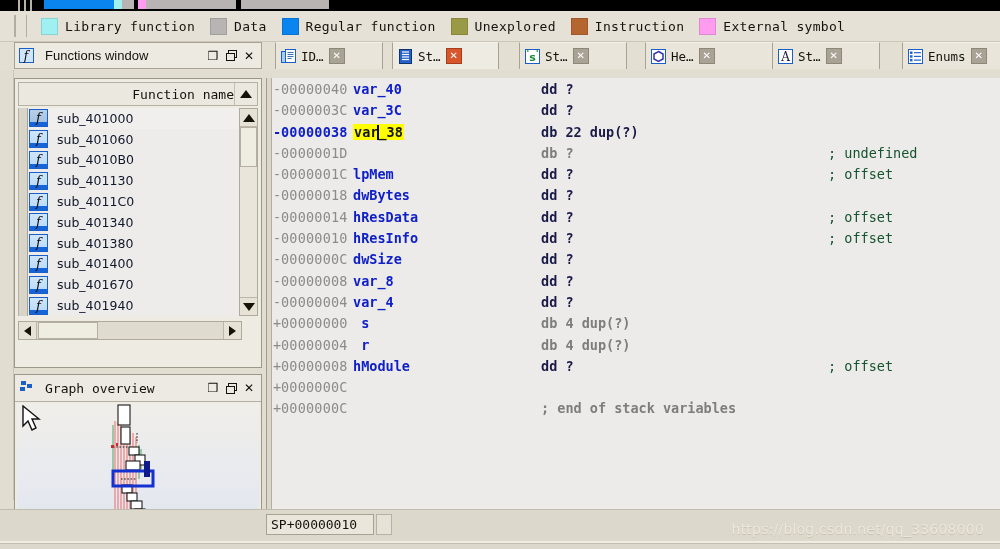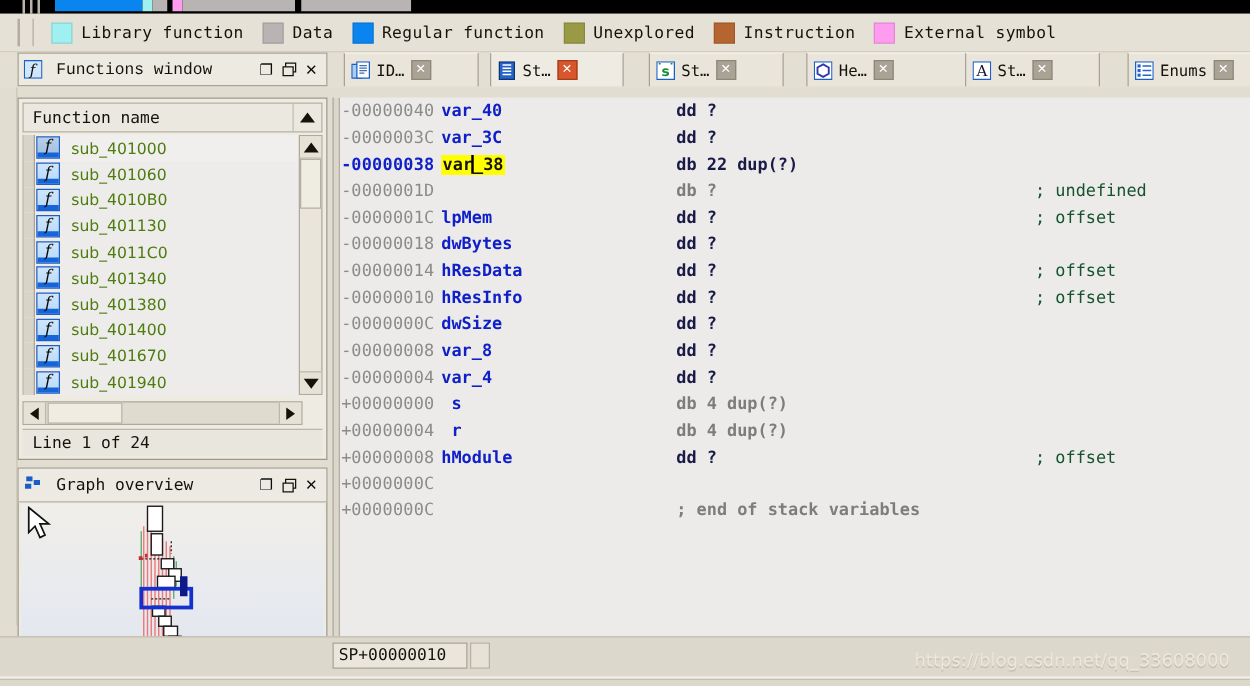--- a/index.html
+++ b/index.html
@@ -78,42 +78,42 @@
 
   
   .fwtab {
     position: absolute; left: 14px; top: 0; width: 248px; height: 27px;
     background: #edeae2;
     border: 1px solid #a8a294;
     box-sizing: border-box;
     display: flex; align-items: center; padding: 0 4px;
   }
   .fwtab .ttl {
-    font-family: Liberation Mono, monospace;
+    font-family: Liberation Sans, sans-serif;
     font-size: 13px; color: #15120c; margin-left: 6px; flex: 1; white-space: nowrap;
   }
   .wbtn {
     width: 16px; height: 16px; margin-left: 2px;
     display: flex; align-items: center; justify-content: center;
     font-family: "DejaVu Sans", sans-serif; font-size: 12px; color: #0e0c08;
   }
 
   
   .funcwin {
     position: absolute; left: 14px; top: 78px; width: 248px; height: 290px;
     background: #eeebe3;
     border: 1px solid #9d978a;
     box-sizing: border-box;
   }
   .funchdr {
     position: absolute; left: 3px; top: 3px; right: 3px; height: 24px;
     background: #ebe8e0;
     border: 1px solid #b7b1a4;
     box-sizing: border-box;
-    display: flex; align-items: center;
+    display: flex; align-items: center; text-align: right;
   }
   .funchdr .hname {
     flex: 1; padding-left: 7px;
     font-family: "DejaVu Sans Mono", monospace;
     font-size: 13px; color: #15120c;
   }
   .hdr-up {
     width: 22px; height: 22px; display:flex; align-items:center; justify-content:center;
     border-left: 1px solid #c4beb1;
   }
@@ -154,21 +154,21 @@
     background: #1565d8;
   }
   .ficon i {
     font-family: "DejaVu Serif", serif; font-style: italic;
     font-size: 13px; color: #0a0a0a; line-height: 1; position: relative; z-index: 2;
     margin-bottom: 1px;
   }
   .ficon.sel { background: linear-gradient(#b8cfe8, #9fbfe0); }
   .fname {
     font-family: "DejaVu Sans", sans-serif;
-    font-size: 12.5px; color: #4d7c0f; padding-left: 9px; white-space: nowrap;
+    font-size: 12.5px; color: #0f172a; padding-left: 9px; white-space: nowrap;
   }
   .fvscroll {
     position: absolute; right: 3px; top: 29px; width: 19px; height: 208px;
     background: #e9e5da; border: 1px solid #b0aa9d; box-sizing: border-box;
   }
   .fvs-btn {
     width: 100%; height: 18px; background: #e6e2d6;
     display: flex; align-items: center; justify-content: center;
     border-bottom: 1px solid #bdb7aa; box-sizing: border-box;
   }
@@ -548,21 +548,20 @@
     </div>
     <div class="fhscroll">
       <div class="fhs-btn l">
           <span class="tri tri-lf"></span>
         </div>
       <div class="fhs-thumb"></div>
       <div class="fhs-btn r">
           <span class="tri tri-rt"></span>
         </div>
     </div>
-    <div class="linestat">Line 1 of 24</div>
   </div>
 
   <div class="gowin">
     <div class="gohdr">
       <span class="tabicon">
         <svg width="15" height="15" viewBox="0 0 15 15">
           <rect x="2" y="0" width="5" height="4" fill="#1a5fc8"></rect>
           <rect x="8" y="3" width="5" height="4" fill="#1a5fc8"></rect>
           <rect x="1" y="6" width="5" height="4" fill="#1a5fc8"></rect>
         </svg>

